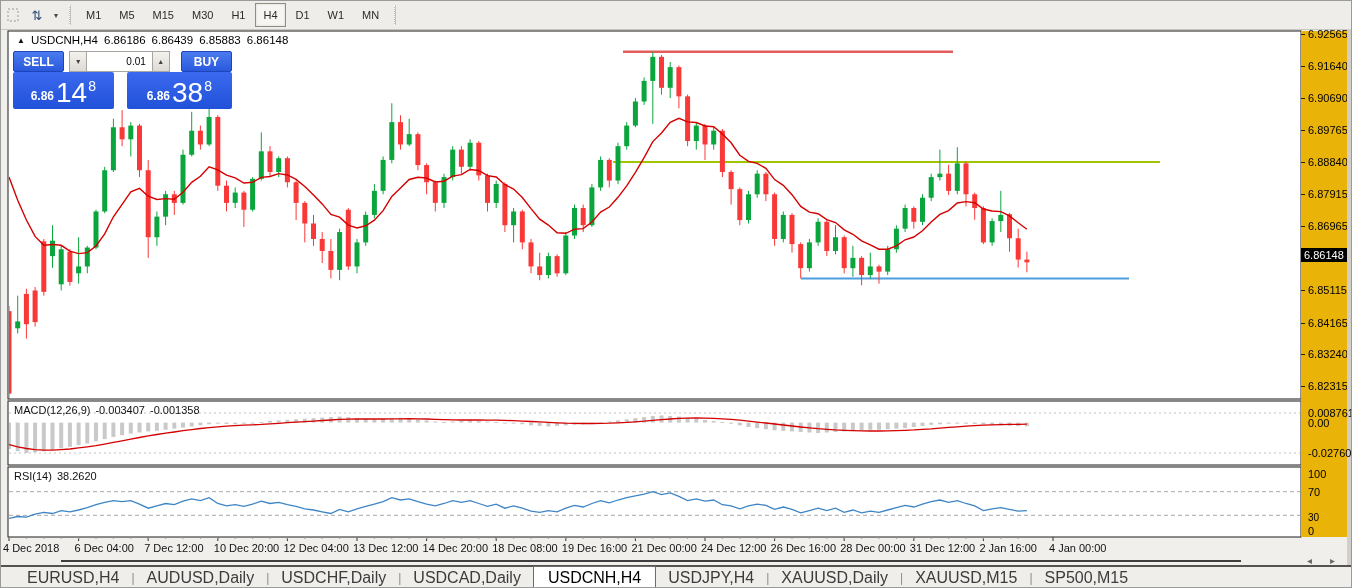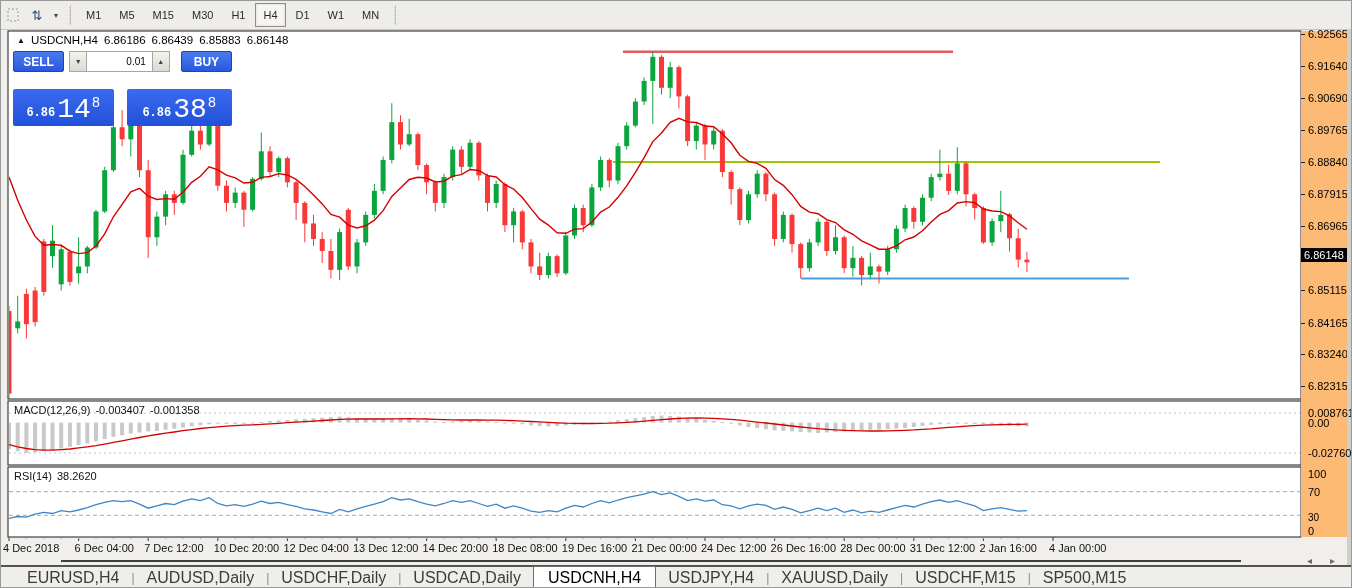--- a/index.html
+++ b/index.html
@@ -14,28 +14,28 @@
   
   #sym-header{position:absolute;left:16px;top:33px;font-size:11.5px;color:#000;display:flex;gap:6px;align-items:center;}
   #sym-header .tri{font-size:8px;color:#111;}
   
   #trade{position:absolute;left:12px;top:50px;width:219px;}
   #trade .row1{display:flex;height:21px;}
   .tp-btn{background:linear-gradient(#4a7bee,#2a58dd);color:#fff;font-size:12px;font-weight:bold;border:1px solid #1d44b8;border-radius:2px;display:flex;align-items:center;justify-content:center;}
   #sell-btn{width:52px;}#buy-btn{width:52px;margin-left:11px;}
   .spin{width:17px;background:linear-gradient(#f4f2ee,#dddad4);border:1px solid #a9a6a0;color:#444;font-size:7px;display:flex;align-items:center;justify-content:center;}
   #vol-box{width:62px;background:#fff;border-top:1px solid #a9a6a0;border-bottom:1px solid #a9a6a0;font-size:10px;color:#000;display:flex;align-items:center;justify-content:flex-end;padding-right:6px;}
-  #trade .row2{display:flex;margin-top:17px;height:37px;font-family:Liberation Mono, monospace;}
+  #trade .row2{display:flex;margin-top:0;height:37px;}
   .px-box{background:linear-gradient(#3b6af0,#2151d8);color:#fff;border-radius:2px;display:flex;align-items:flex-end;justify-content:center;padding:0 4px 1px 4px;}
   #sell-px{width:99px;}#buy-px{width:104px;margin-left:13px;}
   .px-small{font-size:12px;font-weight:bold;margin:0 2px 5px 0;}
   .px-big{font-size:28px;line-height:30px;}
   .px-sup{font-size:14px;margin:1px 0 14px 1px;}
   
-  #price-axis{position:absolute;left:1300px;top:30px;width:52px;height:506px;background:#fdba74;}
+  #price-axis{position:absolute;left:1300px;top:30px;width:52px;height:506px;background:#eab308;}
   .pa-label{position:absolute;left:7px;font-size:11px;color:#000;white-space:nowrap;}
   .pa-tick{position:absolute;left:0;width:4px;height:1px;background:#222;}
   #cur-price{position:absolute;left:1300px;top:247px;width:50px;height:14px;background:#000;color:#fff;font-size:11px;display:flex;align-items:center;padding-left:3px;}
   
   .ind-label{position:absolute;left:13px;font-size:11px;color:#111;display:flex;gap:5px;}
   
   #time-axis{position:absolute;left:0;top:537px;width:1352px;height:18px;}
   .tl{position:absolute;top:4px;font-size:11px;color:#111;white-space:nowrap;}
   
   #hscroll{position:absolute;left:0;top:556px;width:1352px;height:9px;}
@@ -873,21 +873,21 @@
       <div class="tab">AUDUSD,Daily</div>
       <span class="tab-sep">|</span>
       <div class="tab">USDCHF,Daily</div>
       <span class="tab-sep">|</span>
       <div class="tab">USDCAD,Daily</div>
       <div class="tab active">USDCNH,H4</div>
       <div class="tab">USDJPY,H4</div>
       <span class="tab-sep">|</span>
       <div class="tab">XAUUSD,Daily</div>
       <span class="tab-sep">|</span>
-      <div class="tab">USDCHF,M15</div>
+      <div class="tab">XAUUSD,M15</div>
       <span class="tab-sep">|</span>
       <div class="tab">SP500,M15</div>
     </div>
   <div id="right-edge"></div>
 <div class="pa-label" style="position: absolute; left: 1307px; top: 406px; font-size: 11px; color: rgb(0, 0, 0);">0.008761</div>
     <div class="pa-label" style="position: absolute; left: 1307px; top: 416px; font-size: 11px; color: rgb(0, 0, 0);">0.00</div>
     <div class="pa-label" style="position: absolute; left: 1307px; top: 446px; font-size: 11px; color: rgb(0, 0, 0);">-0.027605</div>
     <div class="pa-label" style="position: absolute; left: 1307px; top: 467px; font-size: 11px; color: rgb(0, 0, 0);">100</div>
     <div class="pa-label" style="position: absolute; left: 1307px; top: 484.7px; font-size: 11px; color: rgb(0, 0, 0);">70</div>
     <div class="pa-label" style="position: absolute; left: 1307px; top: 511px; font-size: 10px; color: rgb(0, 0, 0);">30</div>

